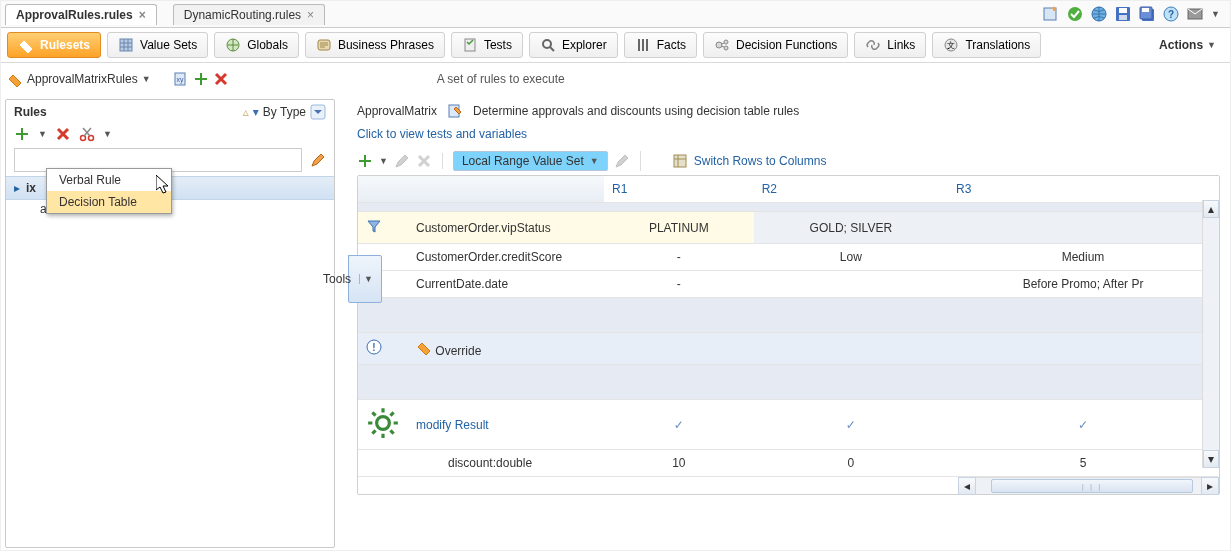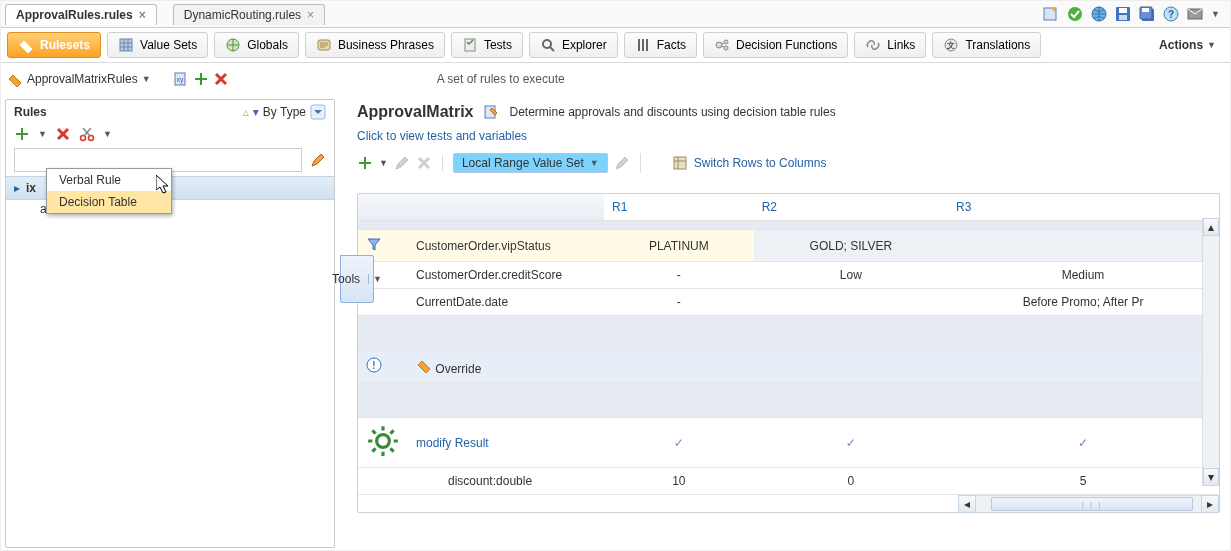--- a/index.html
+++ b/index.html
@@ -31,33 +31,33 @@
   .left-filter input{flex:1;border:1px solid #ccc;padding:2px 4px;height:18px}
   .rule-row{display:flex;align-items:center;gap:6px;padding:4px 8px;background:linear-gradient(#e3edf7,#d1e1f2);border-top:1px solid #c1d4e8;border-bottom:1px solid #c1d4e8}
   .rule-row .arrow{color:#2362a4}
   .rule-row .name{font-weight:bold}
   .rule-sub{padding:2px 8px 2px 34px;color:#333}
   .rule-sub .more{color:#2362a4;cursor:pointer}
   .dropdown{position:absolute;left:40px;top:68px;border:1px solid #9a9a9a;background:#fff;box-shadow:1px 2px 4px rgba(0,0,0,.3);z-index:10;min-width:124px}
   .dropdown .item{padding:4px 12px;cursor:pointer}
   .dropdown .item.hl{background:#ffe6a5}
   .cursor{position:absolute;left:150px;top:75px;z-index:11}
-  .split{position:absolute;left:340px;top:255px;width:16px;height:42px;border:1px solid #9cbbe0;border-left:none;border-radius:0 4px 4px 0;background:#d9e6f4;display:flex;align-items:center;justify-content:center;cursor:pointer;z-index:5}
+  .split{position:absolute;left:348px;top:255px;width:16px;height:42px;border:1px solid #9cbbe0;border-left:none;border-radius:0 4px 4px 0;background:#d9e6f4;display:flex;align-items:center;justify-content:flex-end;cursor:pointer;z-index:5}
   .right{flex:1;padding:6px 10px 6px 18px;display:flex;flex-direction:column}
   .right-title{display:flex;align-items:center;gap:10px;padding:2px 0}
-  .right-title .t{font-weight:bold;font-size:16px}
+  .right-title .t{font-weight:normal;font-size:12px}
   .right-link{color:#2362a4;padding:6px 0;cursor:pointer}
   .grid-tools{display:flex;align-items:center;gap:10px;padding:4px 0}
   .toolgrp{display:flex;align-items:center;gap:6px;padding-right:10px;border-right:1px solid #ddd}
   .toolgrp:last-child{border-right:none}
   .sel{display:flex;align-items:center;border:1px solid #b6c5dc;border-radius:2px;background:#7dd3fc;padding:2px 8px;gap:6px;color:#333}
   .btn{display:flex;align-items:center;border:1px solid #8fb0da;border-radius:2px;background:linear-gradient(#eef4fb,#d6e4f5);padding:2px 8px;gap:4px;cursor:pointer}
   .btn.split .dd{border-left:1px solid #9ab8dd;padding-left:4px;margin-left:4px}
   .switch{display:flex;align-items:center;gap:6px;color:#2362a4;cursor:pointer}
-  .grid-wrap{position:relative;border:1px solid #d0d0d0;border-radius:2px;flex:0 0 auto;margin-top:16px;background:#fff}
+  .grid-wrap{position:relative;border:1px solid #d0d0d0;border-radius:2px;flex:0 0 auto;margin-top:0;background:#fff}
   .grid{width:860px;border-collapse:collapse}
   .grid th,.grid td{border-bottom:1px solid #e4e4e4;padding:6px 8px;font-weight:normal;text-align:left}
   .grid td.c{text-align:center}
   .grid th{color:#2362a4}
   .grid .hdr td{background:linear-gradient(#f6f8fb,#e9eef5)}
   .grid .band td{background:#e6eaf2;height:8px;padding:0}
   .grid .yellow td{background:#fffbe6}
   .grid .cond td:first-child{color:#2362a4}
   .grid .actlink{color:#2362a4}
   .check{color:#6b8fc5}

